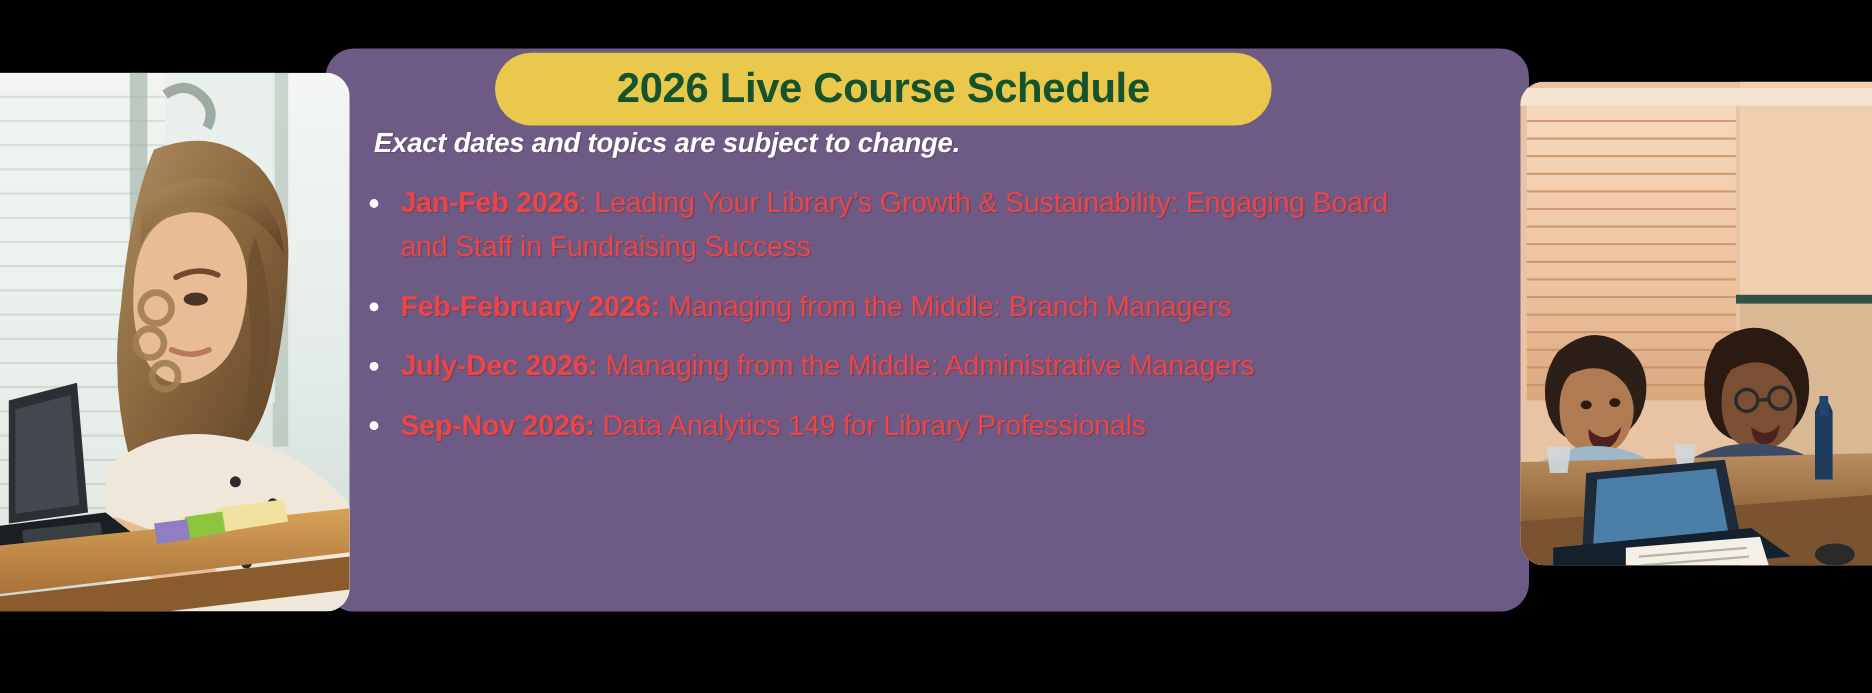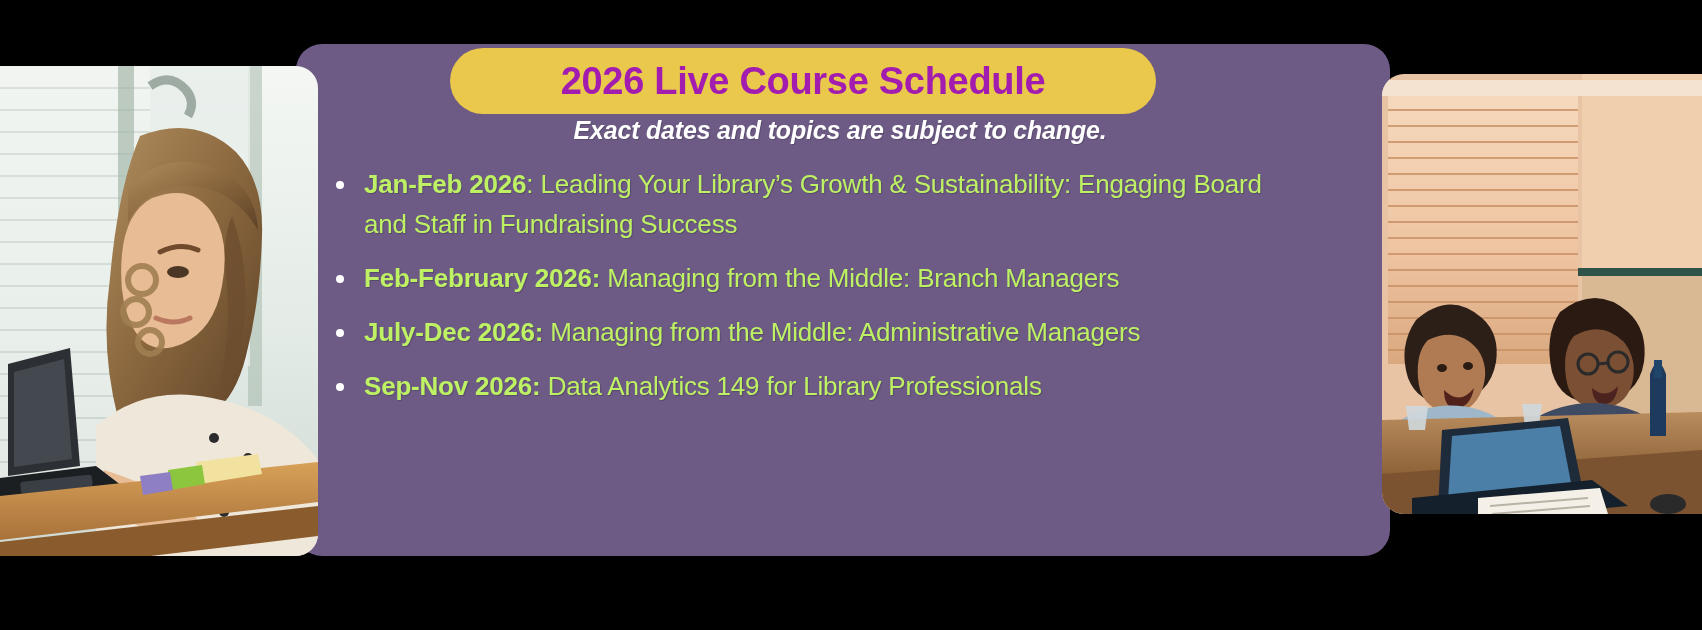--- a/index.html
+++ b/index.html
@@ -67,32 +67,31 @@
     background: #E9C84B;
     border-radius: 33px;
     display: flex;
     align-items: center;
     justify-content: center;
   }
 
   #title-text {
     font-size: 38px;
     font-weight: 700;
-    color: #a21caf;
+    color: #14532d;
     letter-spacing: -0.3px;
     white-space: nowrap;
   }
 
   
   #subtitle {
     position: absolute;
-    left: 330px;
+    left: 340px;
     top: 116px;
     width: 1020px;
-    text-align: center;
     font-size: 25px;
     font-weight: 700;
     font-style: italic;
     color: #FFFFFF;
     letter-spacing: -0.2px;
     text-shadow: 1px 1px 1px rgba(0,0,0,0.18);
   }
 
   
   #schedule-list {
@@ -102,21 +101,21 @@
     width: 950px;
     list-style: none;
   }
 
   .schedule-item {
     position: relative;
     padding-left: 34px;
     margin-bottom: 14px;
     font-size: 26px;
     line-height: 40px;
-    color: #bef264;
+    color: #ef4444;
     letter-spacing: -0.2px;
     text-shadow: 1px 1px 1px rgba(0,0,0,0.20);
   }
 
   .schedule-item .bullet-dot {
     position: absolute;
     left: 6px;
     top: 17px;
     width: 8px;
     height: 8px;

